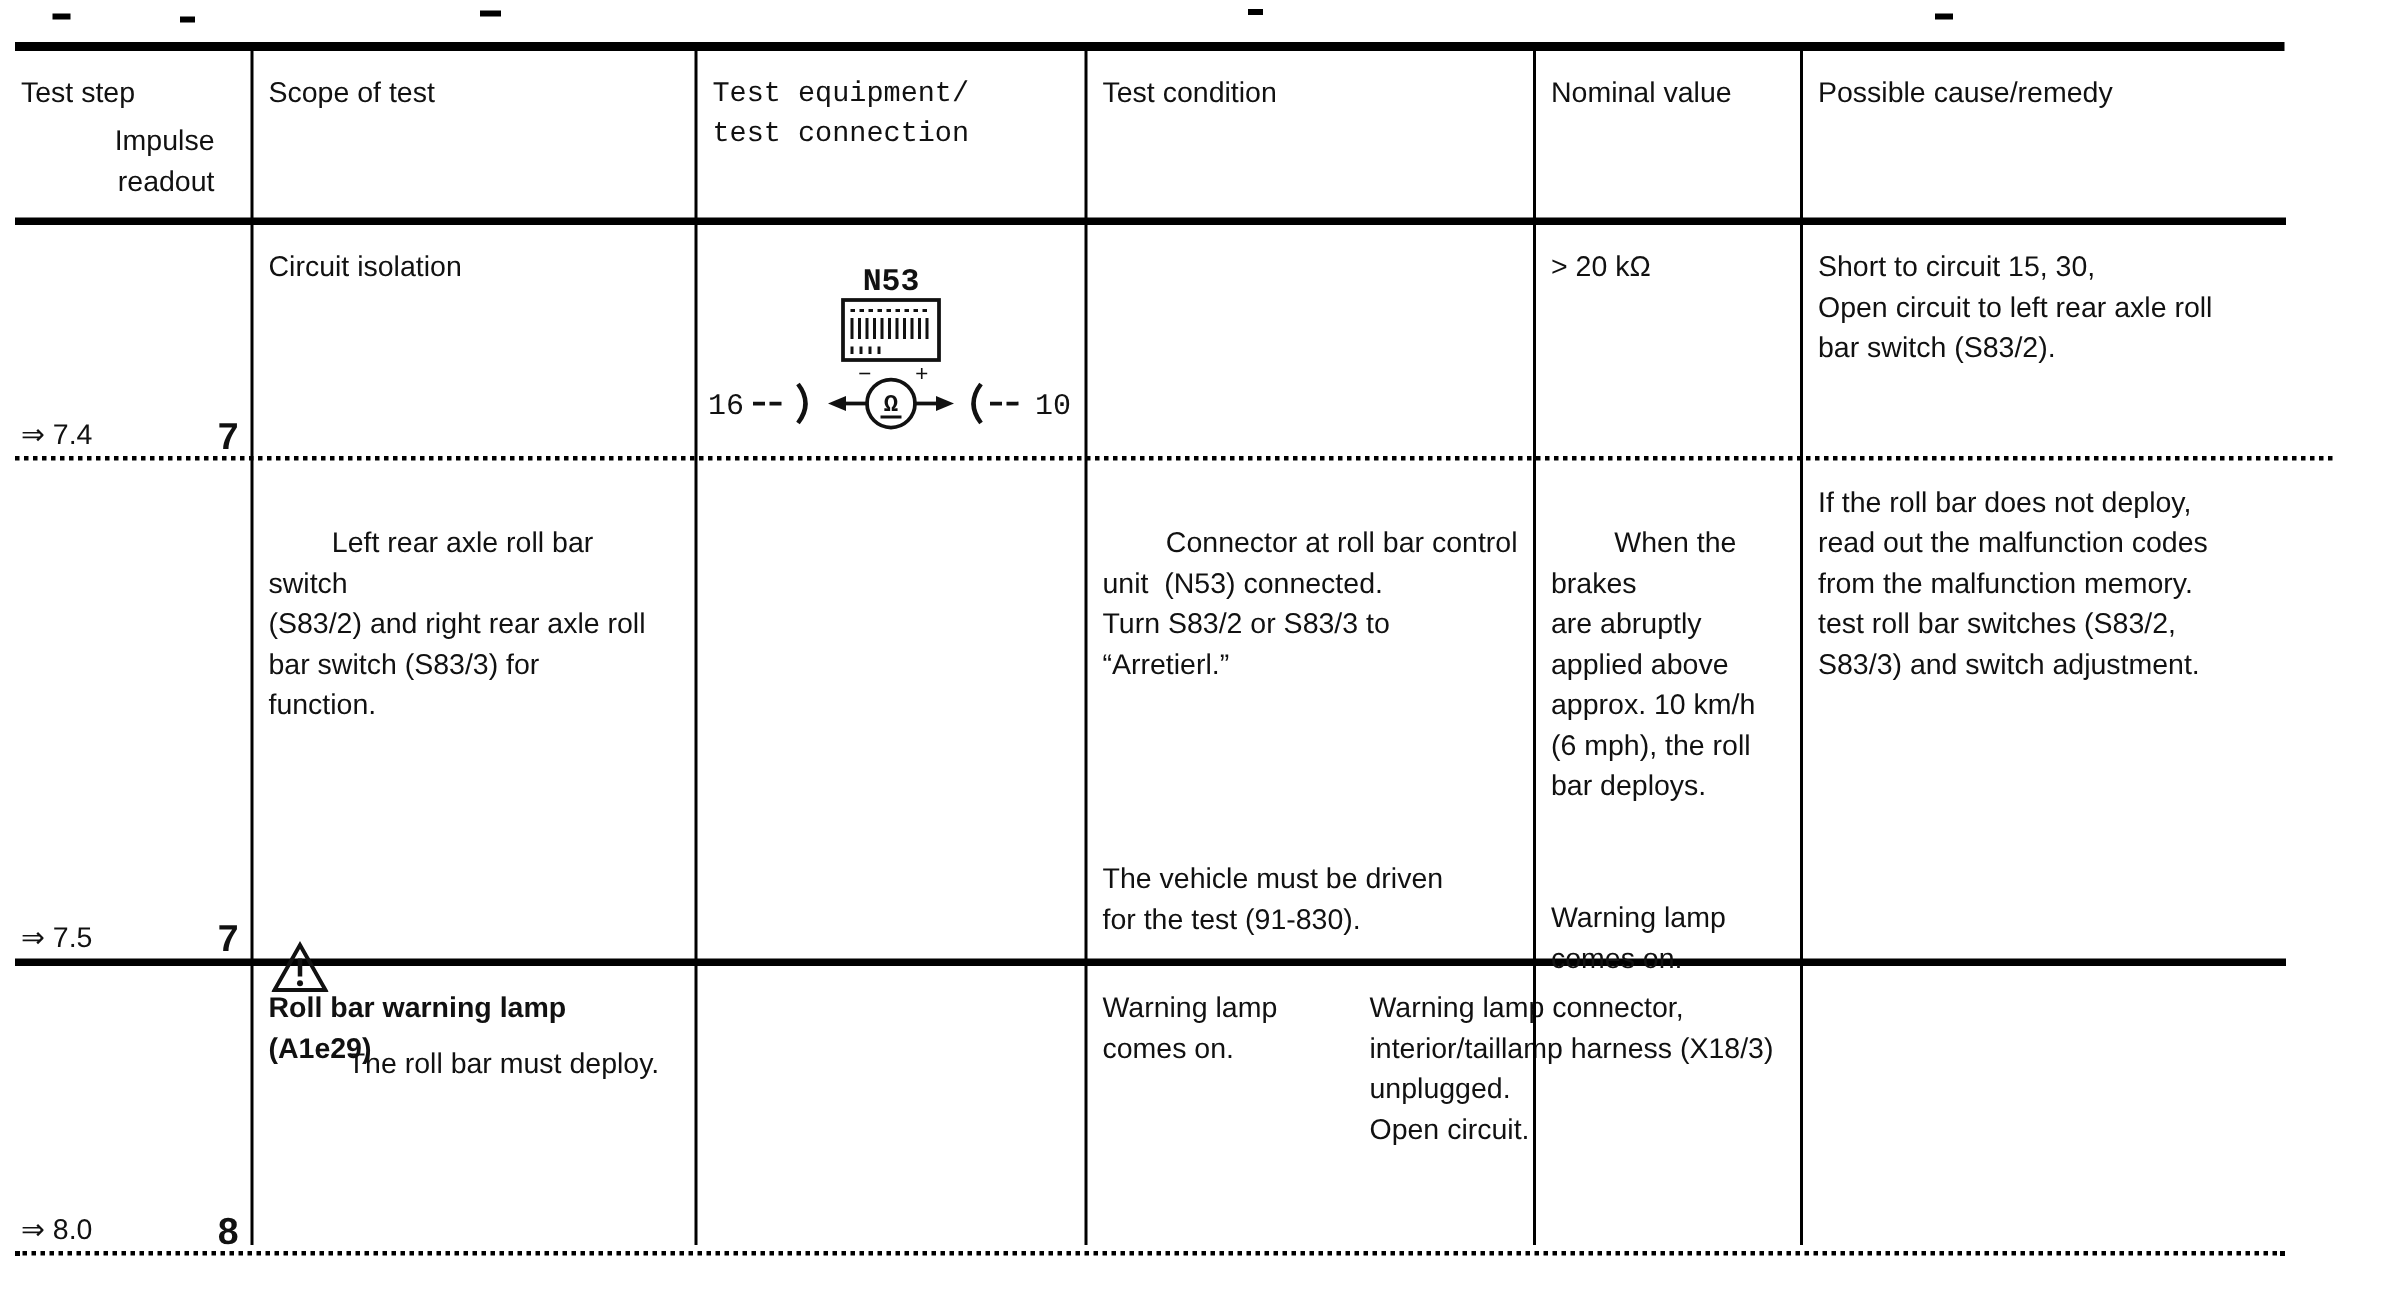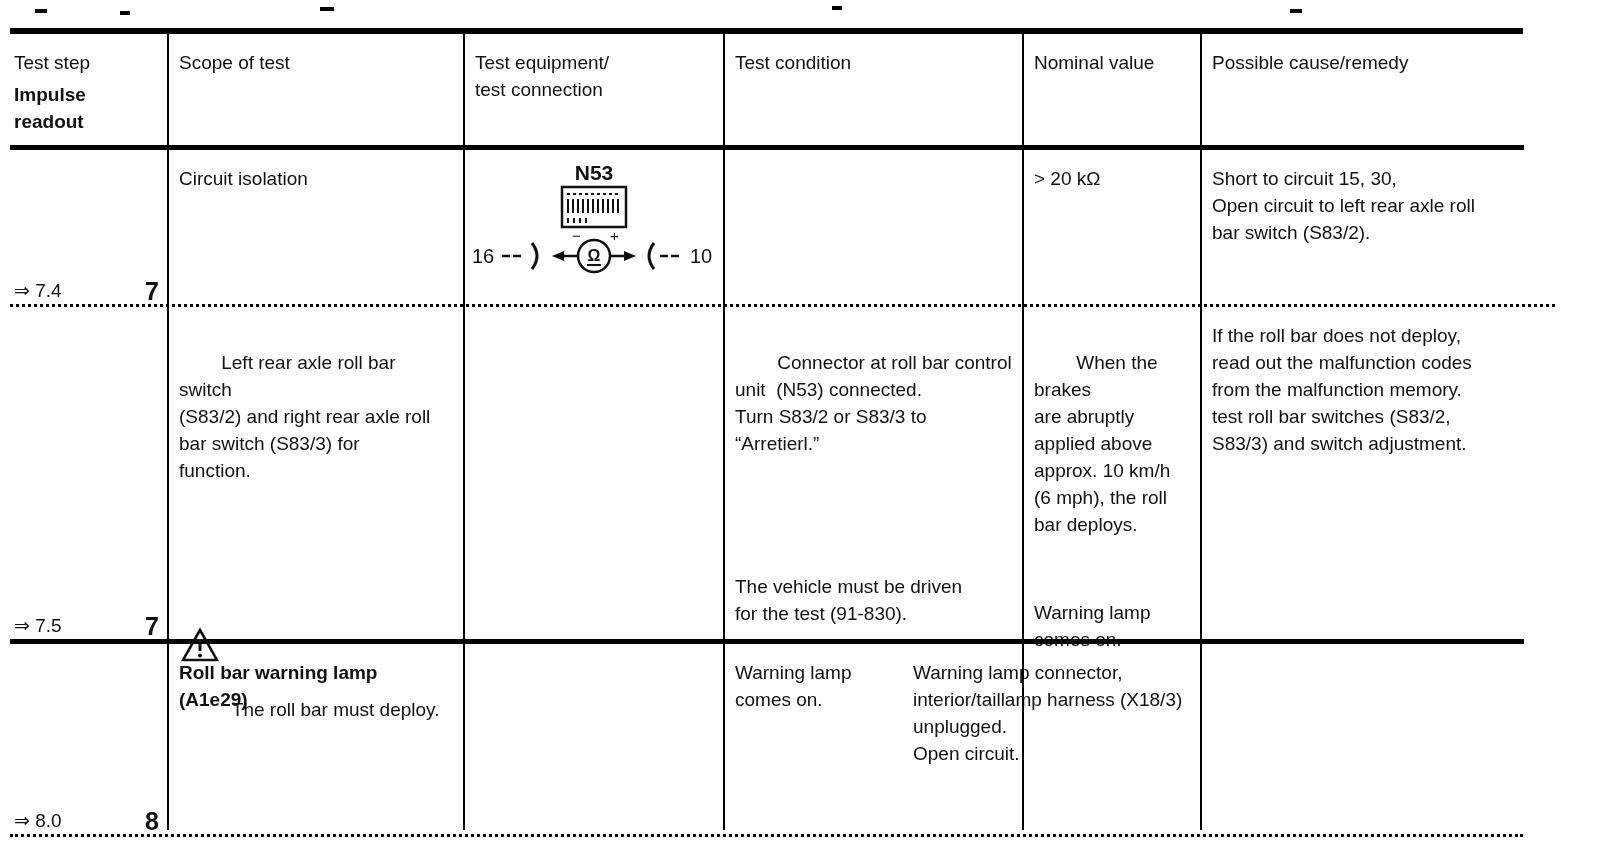--- a/index.html
+++ b/index.html
@@ -11,42 +11,42 @@
   
   .thick { height:6px; background:#000; width:1513px; }
   .thick2 { height:5px; background:#000; width:1514px; }
   .dotted { border-top:3px dotted #000; width:1545px; height:3px; }
   .dotted-b { border-top:3px dotted #000; width:1513px; height:3px; }
 
   
   .vline { position:absolute; top:0; width:2px; height:802px; background:#000; }
 
   .row { display:flex; align-items:stretch; }
-  .c1 { width:157px; } .c2 { width:296px; } .c3 { width:260px; }
+  .c1 { width:157px; } .c2 { width:296px; } .c3 { width:260px;font-family:Liberation Mono, monospace; }
   .c4 { width:299px; } .c5 { width:178px; } .c6 { width:355px; }
   .cell { padding:15px 10px 0 12px; font-size:19px; line-height:27px;
           white-space:pre-wrap; }
   .c1.cell { padding-left:4px; }
 
   .hdr { height:111px; }
   .r74 { height:154px; }
   .r75 { height:332px; }
   .r80 { height:190px; }
 
   .step-cell { display:flex; justify-content:space-between; padding-right:8px;align-items:flex-end; }
   .impulse { font-weight:bold; font-size:25px; line-height:26px; }
   .bold { font-weight:bold; }
-  .imp-hdr { font-weight:bold; text-align:left; padding-right:14px; margin-top:5px; }
+  .imp-hdr { font-weight:normal; text-align:right; padding-right:14px; margin-top:5px; }
 
   .gap-scope { margin-top:62px; }
   .gap-cond { margin-top:89px; }
   .gap-nom  { margin-top:34px; }
   .warn-tri { display:block; margin:0 0 6px 2px; }
 
-  .diagram-wrap { padding-top:11px; text-align:center; }
+  .diagram-wrap { padding-top:24px; text-align:center; }
 
   
   .speck { position:absolute; background:#000; height:4px; }
 </style>
 </head>
 <body>
 
 <div id="page">
 
   <div class="speck" style="left:35px;top:9px;width:12px;"></div>

